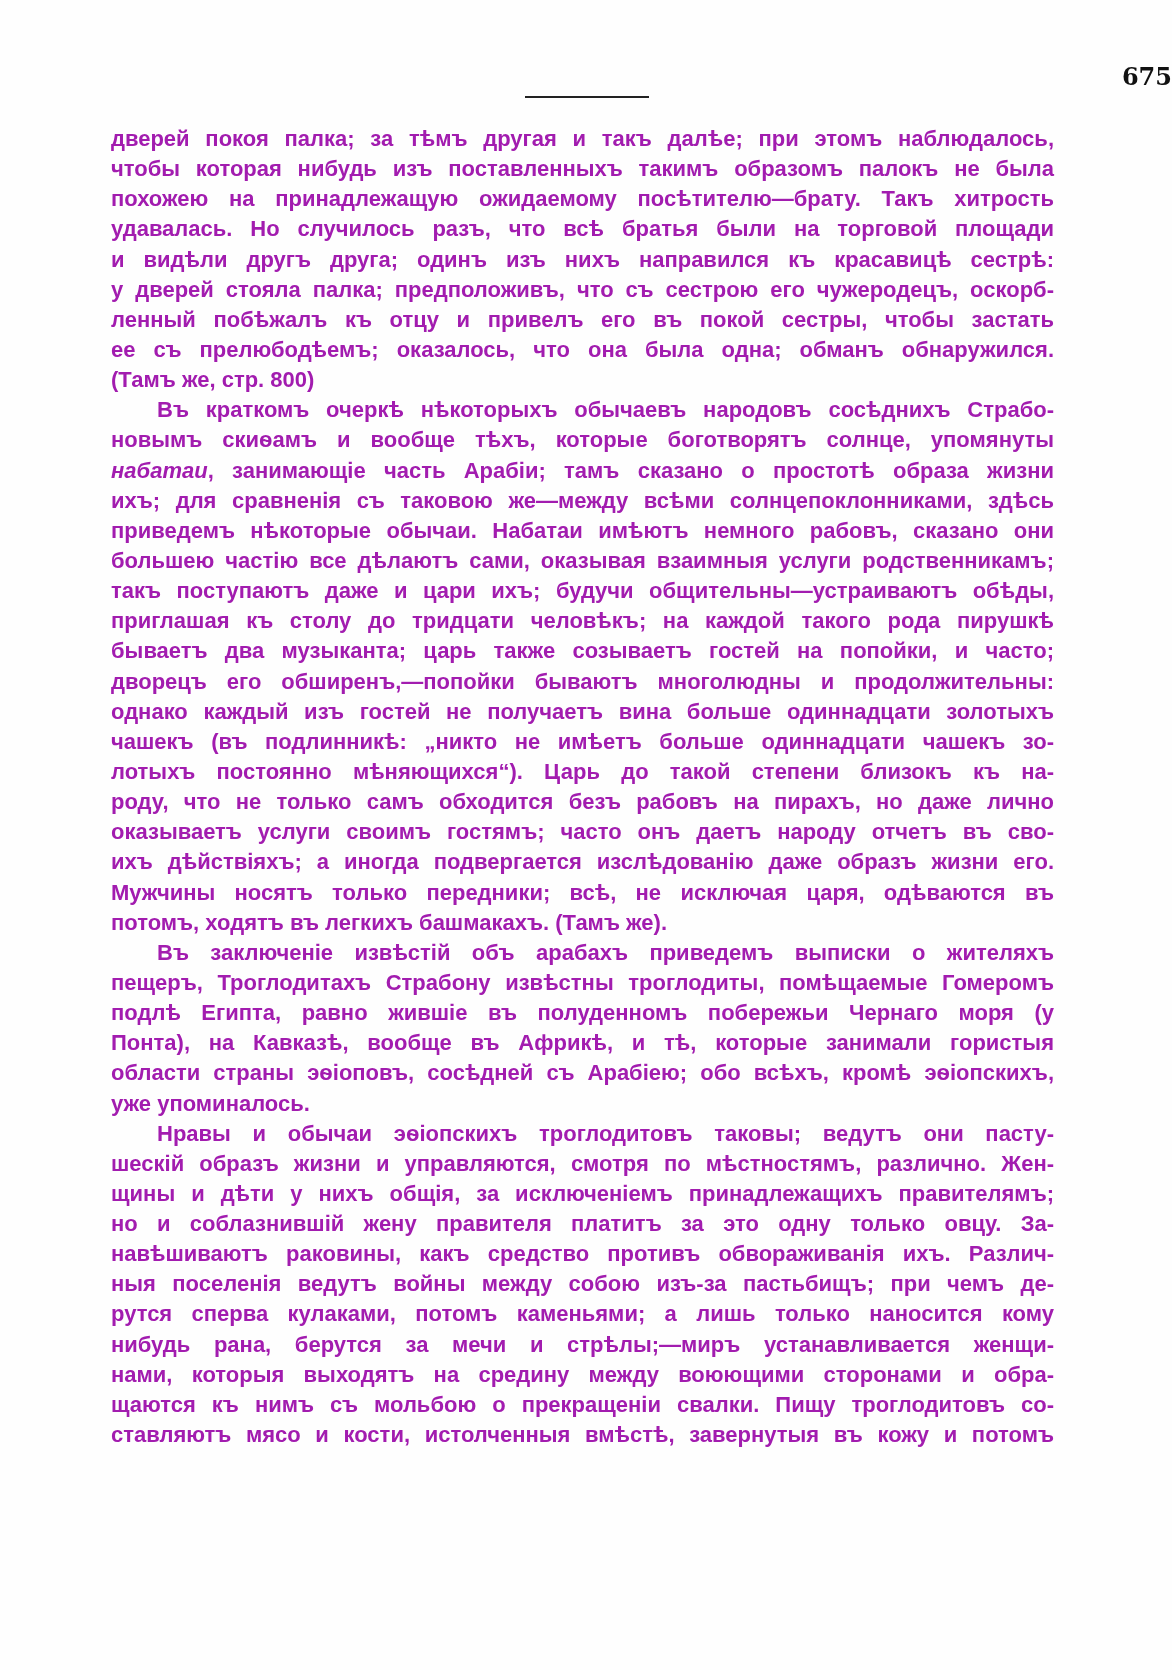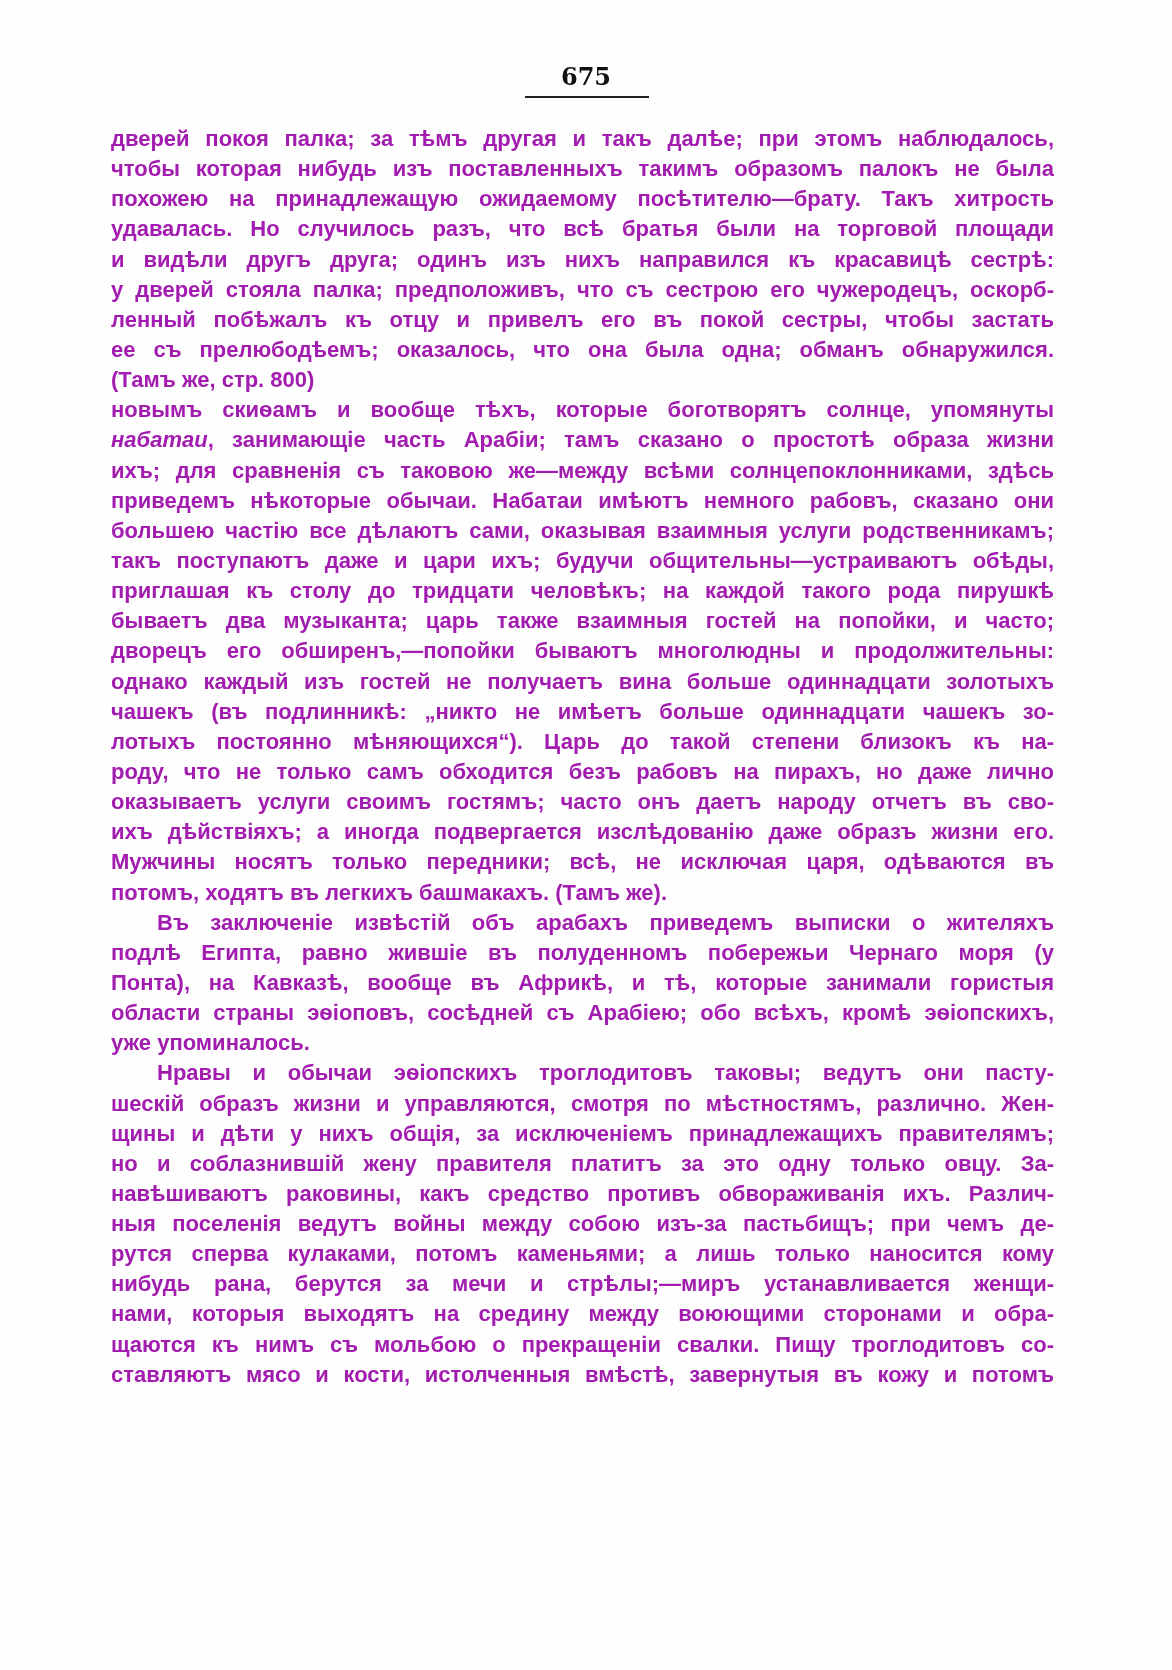--- a/index.html
+++ b/index.html
@@ -1,19 +1,19 @@
 <!DOCTYPE html>
 <html><head>
 <meta charset="utf-8">
 <style>
   html, body { margin: 0; padding: 0; background: #ffffff; }
   body { width: 1172px; height: 1670px; position: relative; overflow: hidden; }
   .page { position: absolute; left: 0; top: 0; width: 1172px; height: 1670px; background: #fefefe; }
   .page-number {
-    position: absolute; left: 0; width: 1172px; top: 62px; text-align: center;
+    position: absolute; left: 0; width: 1172px; top: 62px; text-align: right;
     font-family: "DejaVu Serif", serif; font-weight: bold; font-size: 24px;
     color: #111; letter-spacing: 0px;
   }
   .page-rule {
     position: absolute; left: 525px; top: 96px; width: 124px; height: 0;
     border-top: 2px solid #222;
   }
   .text-block {
     position: absolute; left: 111px; top: 124px; width: 943px;
     font-family: "Liberation Sans Narrow", "Liberation Sans", sans-serif;
@@ -39,38 +39,40 @@
   <div class="text-block" id="text-block">
       <div class="line" style="display: block;">дверей покоя палка; за тѣмъ другая и такъ далѣе; при этомъ наблюдалось,</div>
       <div class="line" style="display: block;">чтобы которая нибудь изъ поставленныхъ такимъ образомъ палокъ не была</div>
       <div class="line" style="display: block;">похожею на принадлежащую ожидаемому посѣтителю—брату. Такъ хитрость</div>
       <div class="line" style="display: block;">удавалась. Но случилось разъ, что всѣ братья были на торговой площади</div>
       <div class="line" style="display: block;">и видѣли другъ друга; одинъ изъ нихъ направился къ красавицѣ сестрѣ:</div>
       <div class="line" style="display: block;">у дверей стояла палка; предположивъ, что съ сестрою его чужеродецъ, оскорб-</div>
       <div class="line" style="display: block;">ленный побѣжалъ къ отцу и привелъ его въ покой сестры, чтобы застать</div>
       <div class="line" style="display: block;">ее съ прелюбодѣемъ; оказалось, что она была одна; обманъ обнаружился.</div>
       <div class="line last" style="display: block;">(Тамъ же, стр. 800)</div>
+      <div class="line indent" style="display: block;">Въ краткомъ очеркѣ нѣкоторыхъ обычаевъ народовъ сосѣднихъ Страбо-</div>
       <div class="line" style="display: block;">новымъ скиѳамъ и вообще тѣхъ, которые боготворятъ солнце, упомянуты</div>
       <div class="line" style="display: block;"><span class="it">набатаи</span><span>, занимающіе часть Арабіи; тамъ сказано о простотѣ образа жизни</span></div>
       <div class="line" style="display: block;">ихъ; для сравненія съ таковою же—между всѣми солнцепоклонниками, здѣсь</div>
       <div class="line" style="display: block;">приведемъ нѣкоторые обычаи. Набатаи имѣютъ немного рабовъ, сказано они</div>
       <div class="line" style="display: block;">большею частію все дѣлаютъ сами, оказывая взаимныя услуги родственникамъ;</div>
       <div class="line" style="display: block;">такъ поступаютъ даже и цари ихъ; будучи общительны—устраиваютъ обѣды,</div>
       <div class="line" style="display: block;">приглашая къ столу до тридцати человѣкъ; на каждой такого рода пирушкѣ</div>
-      <div class="line" style="display: block;">бываетъ два музыканта; царь также взаимныя гостей на попойки, и часто;</div>
+      <div class="line" style="display: block;">бываетъ два музыканта; царь также созываетъ гостей на попойки, и часто;</div>
       <div class="line" style="display: block;">дворецъ его обширенъ,—попойки бываютъ многолюдны и продолжительны:</div>
       <div class="line" style="display: block;">однако каждый изъ гостей не получаетъ вина больше одиннадцати золотыхъ</div>
       <div class="line" style="display: block;">чашекъ (въ подлинникѣ: „никто не имѣетъ больше одиннадцати чашекъ зо-</div>
       <div class="line" style="display: block;">лотыхъ постоянно мѣняющихся“). Царь до такой степени близокъ къ на-</div>
       <div class="line" style="display: block;">роду, что не только самъ обходится безъ рабовъ на пирахъ, но даже лично</div>
       <div class="line" style="display: block;">оказываетъ услуги своимъ гостямъ; часто онъ даетъ народу отчетъ въ сво-</div>
       <div class="line" style="display: block;">ихъ дѣйствіяхъ; а иногда подвергается изслѣдованію даже образъ жизни его.</div>
       <div class="line" style="display: block;">Мужчины носятъ только передники; всѣ, не исключая царя, одѣваются въ</div>
       <div class="line last" style="display: block;">потомъ, ходятъ въ легкихъ башмакахъ. (Тамъ же).</div>
       <div class="line indent" style="display: block;">Въ заключеніе извѣстій объ арабахъ приведемъ выписки о жителяхъ</div>
+      <div class="line" style="display: block;">пещеръ, Троглодитахъ Страбону извѣстны троглодиты, помѣщаемые Гомеромъ</div>
       <div class="line" style="display: block;">подлѣ Египта, равно жившіе въ полуденномъ побережьи Чернаго моря (у</div>
       <div class="line" style="display: block;">Понта), на Кавказѣ, вообще въ Африкѣ, и тѣ, которые занимали гористыя</div>
       <div class="line" style="display: block;">области страны эѳіоповъ, сосѣдней съ Арабіею; обо всѣхъ, кромѣ эѳіопскихъ,</div>
       <div class="line last" style="display: block;">уже упоминалось.</div>
       <div class="line indent" style="display: block;">Нравы и обычаи эѳіопскихъ троглодитовъ таковы; ведутъ они пасту-</div>
       <div class="line" style="display: block;">шескій образъ жизни и управляются, смотря по мѣстностямъ, различно. Жен-</div>
       <div class="line" style="display: block;">щины и дѣти у нихъ общія, за исключеніемъ принадлежащихъ правителямъ;</div>
       <div class="line" style="display: block;">но и соблазнившій жену правителя платитъ за это одну только овцу. За-</div>
       <div class="line" style="display: block;">навѣшиваютъ раковины, какъ средство противъ обвораживанія ихъ. Различ-</div>
       <div class="line" style="display: block;">ныя поселенія ведутъ войны между собою изъ-за пастьбищъ; при чемъ де-</div>

